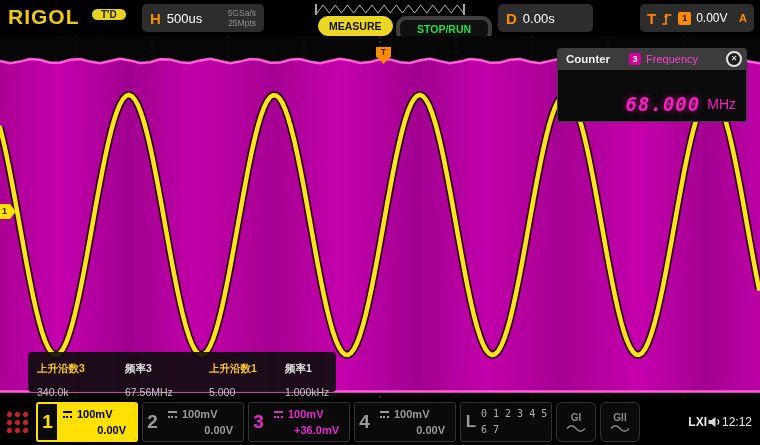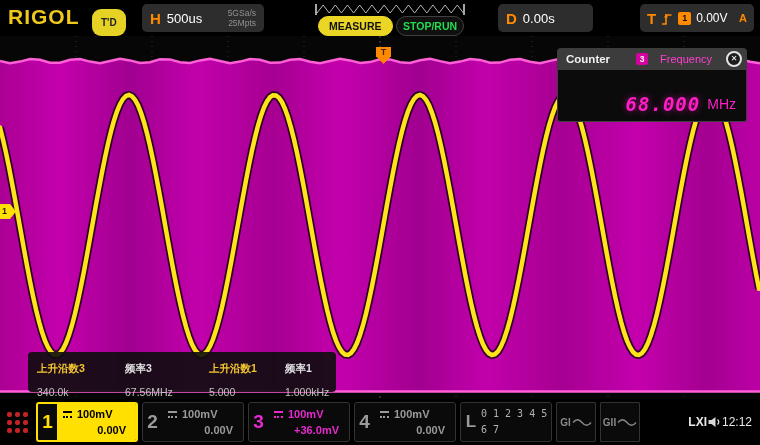--- a/index.html
+++ b/index.html
@@ -2,44 +2,44 @@
 <html><head>
 <meta charset="utf-8">
 <style>
   *{margin:0;padding:0;box-sizing:border-box}
   html,body{background:#1a1a1a;font-family:"Liberation Sans",sans-serif}
   .screen{position:relative;width:760px;height:445px;background:#000;overflow:hidden}
 
   
   .topbar{position:absolute;top:0;left:0;width:684px;height:36px;background:#000}
   .logo{position:absolute;left:8px;top:5px;font-size:21px;font-weight:bold;color:#eec81a;letter-spacing:1px}
-  .td-pill{position:absolute;left:92px;top:9px;background:#e6d224;color:#222;font-size:10px;font-weight:bold;padding:8px 9px;border-radius:9px}
+  .td-pill{position:absolute;left:92px;top:9px;background:#e6d224;color:#222;font-size:10px;font-weight:bold;padding:0 9px;border-radius:9px}
   .setbox{position:absolute;top:4px;height:28px;background:#2d2d2d;border-radius:5px;display:flex;align-items:center;gap:6px;padding:0 8px}
   .hbox{left:142px;width:122px}
   .dbox{left:498px;width:95px}
   .tbox{left:640px;width:114px;gap:5px;padding:0 7px}
   .oletter{color:#ff8a00;font-weight:bold;font-size:15px}
   .wval{color:#fff;font-size:13px}
   .srate{margin-left:auto;display:flex;flex-direction:column;align-items:flex-end;font-size:8.5px;color:#909090;line-height:1.2}
   .membar{position:absolute;left:315px;top:3px}
   .btn{position:absolute;top:16px;font-weight:bold;font-size:10.5px;border-radius:10px;font-family:inherit;cursor:pointer}
   .measure-btn{left:318px;background:#ecd625;color:#111;padding:3px 10px;border:1px solid #ecd625}
-  .run-btn{left:396px;background:#101010;color:#23dd4e;padding:3px 6px;border:1px solid #404040}
+  .run-btn{left:396px;background:#101010;color:#23dd4e;padding:3px 17px;border:4px solid #404040}
   .tsrc{background:#ff8a00;color:#111;font-weight:bold;font-size:9px;width:13px;height:13px;border-radius:2px;display:flex;align-items:center;justify-content:center;flex:none}
   .tmode{color:#ff8a00;font-weight:bold;font-size:11px;margin-left:auto}
 
   
   .scope{position:absolute;top:36px;left:0;width:760px;height:363px;background:#060606}
   .wave{position:absolute;left:0;top:0}
   .trigpos{position:absolute;left:376px;top:11px;width:15px;height:17px;background:#ff8a00;clip-path:polygon(0 0,100% 0,100% 55%,50% 100%,0 55%);color:#4a2500;font-size:9px;font-weight:bold;text-align:center;line-height:11px;cursor:grab}
   .ch1tag{position:absolute;left:0;top:168px;width:16px;height:15px;background:#ffe000;clip-path:polygon(0 0,62% 0,100% 50%,62% 100%,0 100%);color:#222;font-size:9px;font-weight:bold;line-height:15px;padding-left:2px;cursor:grab}
 
   
   .counter{position:absolute;left:557px;top:12px;width:190px}
-  .counter-head{height:22px;background:#3c3c3c;border-radius:4px 4px 0 0;display:flex;align-items:center;padding:0 5px 0 9px;gap:12px}
+  .counter-head{height:22px;background:#3c3c3c;border-radius:4px 4px 0 0;display:flex;align-items:center;padding:0 5px 0 9px;gap:5px}
   .counter-title{color:#f0f0f0;font-size:11.5px;font-weight:bold}
   .counter-badge{background:#d4009f;color:#fff;width:12px;height:12px;border-radius:2px;font-size:8.5px;font-weight:bold;display:flex;align-items:center;justify-content:center;margin-left:14px}
   .counter-mode{color:#ff3fd0;font-size:11px}
   .counter-close{margin-left:auto;width:16px;height:16px;border-radius:50%;background:#1c1c1c;border:2px solid #e4e4e4;color:#fff;font-size:8px;line-height:12px;text-align:center;cursor:pointer}
   .counter-body{height:52px;background:#0b0b0b;border:1px solid #404040;border-top:none;border-radius:0 0 3px 3px;display:flex;align-items:flex-end;justify-content:flex-end;gap:7px;padding:0 10px 7px 0}
   .counter-value{font-family:"DejaVu Sans Mono",monospace;font-style:italic;font-weight:bold;font-size:19px;line-height:1;color:#ff1dc6;letter-spacing:1px;text-shadow:0 0 7px rgba(255,29,198,.55)}
   .counter-unit{color:#ff1dc6;font-size:14px;font-weight:normal;padding-bottom:2px}
 
   
   .meas{position:absolute;left:28px;top:316px;width:308px;height:40px;background:rgba(12,12,12,.9);border-radius:4px;display:grid;grid-template-columns:88px 84px 76px 56px;padding:20px 0 4px 9px;row-gap:10px;align-content:center}
@@ -62,21 +62,21 @@
   .ch1 .vals{background:#ffe000;color:#000}
   .ch2 .num,.ch2 .vals{color:#9a9a9a}
   .ch3 .num,.ch3 .vals{color:#e62ad0}
   .ch4 .num,.ch4 .vals{color:#9a9a9a}
   .coup{position:relative;width:11px;height:9px;display:inline-block;flex:none}
   .coup::before{content:"";position:absolute;left:1px;right:1px;top:1px;border-top:2px solid currentColor}
   .coup::after{content:"";position:absolute;left:1px;right:1px;top:6px;border-top:2px dotted currentColor}
   .lblock{width:92px;height:40px;border:1px solid #333;border-radius:3px;display:flex;align-items:center;background:#0a0a0a;cursor:pointer}
   .lblock .lnum{width:20px;text-align:center;font-size:17px;font-weight:bold;color:#9a9a9a}
   .ldigits{flex:1;font-family:"DejaVu Sans Mono",monospace;font-size:10px;color:#b0b0b0;line-height:1.6;letter-spacing:0}
-  .gblock{width:40px;height:40px;border:1px solid #333;border-radius:1px;display:flex;flex-direction:row;align-items:center;justify-content:center;gap:1px;background:#0a0a0a;cursor:pointer}
+  .gblock{width:40px;height:40px;border:1px solid #333;border-radius:6px;display:flex;flex-direction:column;align-items:center;justify-content:center;gap:1px;background:#0a0a0a;cursor:pointer}
   .gblock .glabel{font-size:10px;font-weight:bold;color:#8a8a8a}
   .statusright{margin-left:auto;display:flex;align-items:center;padding-right:3px}
   .lxi{color:#e8e8e8;font-weight:bold;font-size:12px}
   .time{color:#e8e8e8;font-size:12px}
 </style>
 </head>
 <body>
 
 <div class="screen">
 

